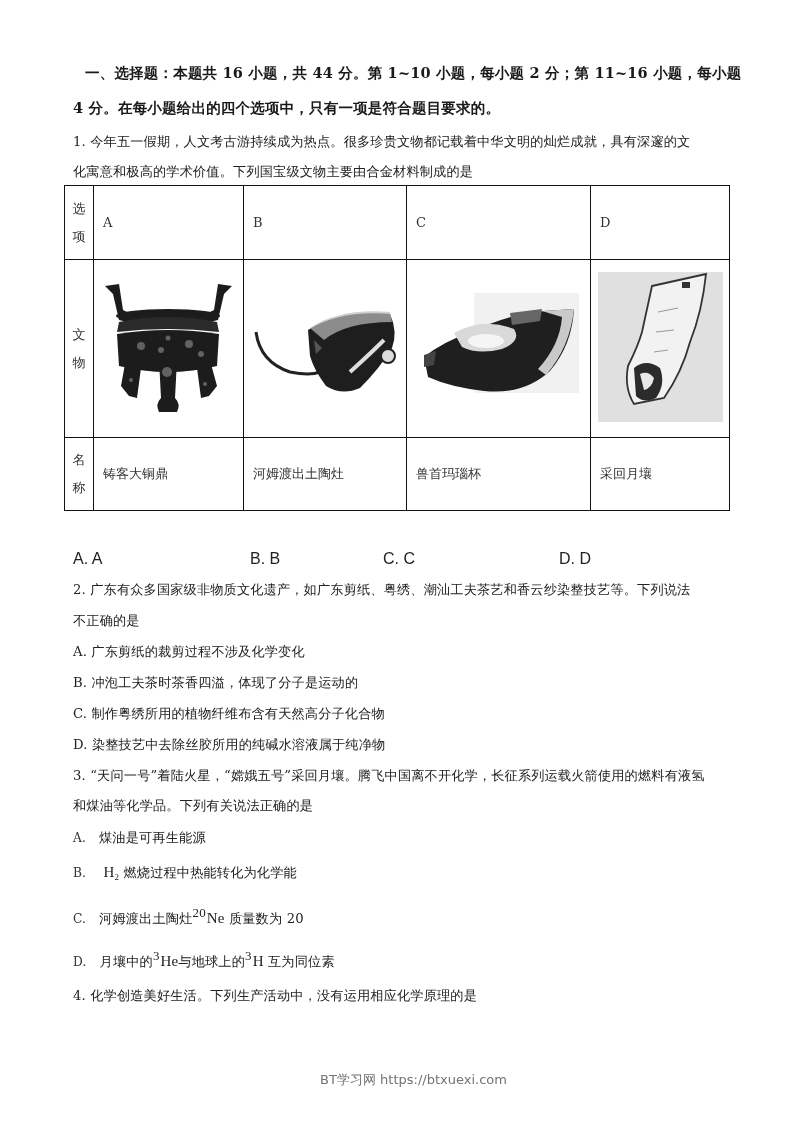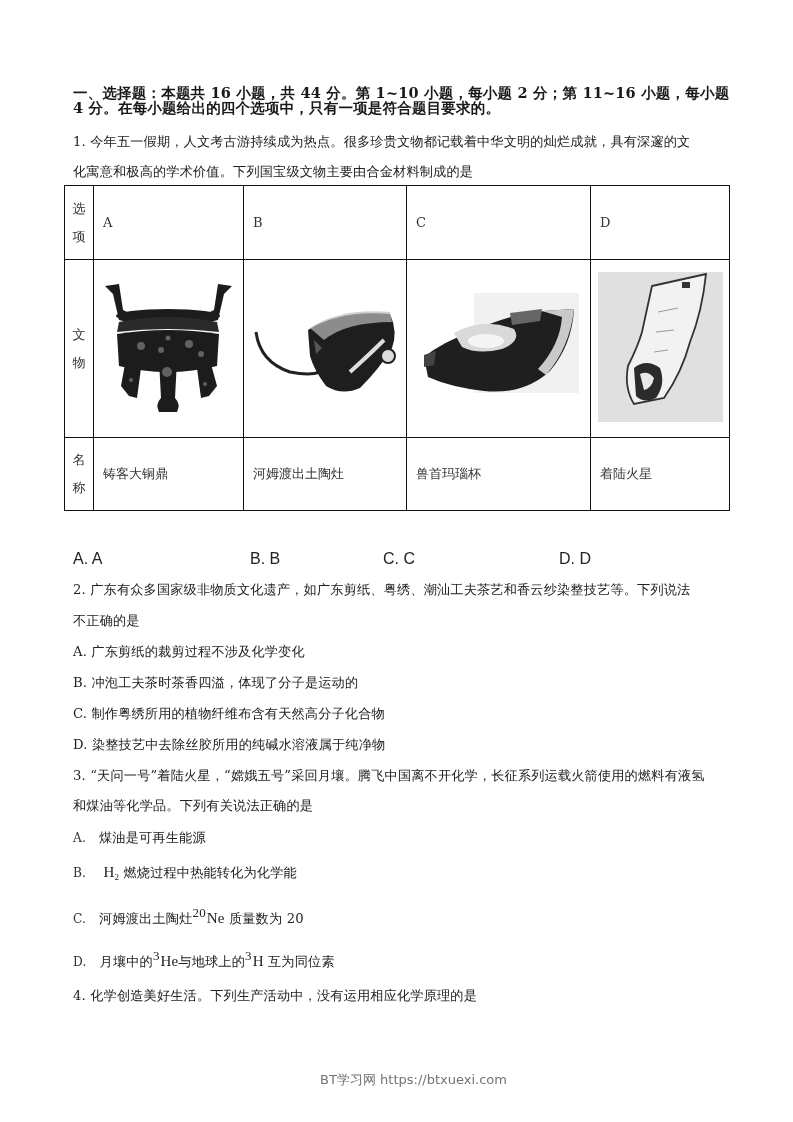--- a/index.html
+++ b/index.html
@@ -21,21 +21,21 @@
   td.cell-text { padding-left: 9px !important; }
   td.img-cell { text-align: center; }
   .rh-char { display: block; }
 
   .footer { left: 17px; width: 793px; text-align: center; top: 1071px; font-family: "DejaVu Sans", sans-serif;
             font-size: 13px; color: #737373; }
 </style>
 </head>
 <body>
 
-<div class="abs heading" style="top:84px;">一、选择题：本题共 16 小题，共 44 分。第 1~10 小题，每小题 2 分；第 11~16 小题，每小题</div>
+<div class="abs heading" style="top:64px;margin-left:12px;">一、选择题：本题共 16 小题，共 44 分。第 1~10 小题，每小题 2 分；第 11~16 小题，每小题</div>
 <div class="abs heading" style="top:99px;">4 分。在每小题给出的四个选项中，只有一项是符合题目要求的。</div>
 
 <div class="abs line" style="top:133px;">1. 今年五一假期，人文考古游持续成为热点。很多珍贵文物都记载着中华文明的灿烂成就，具有深邃的文</div>
 <div class="abs line" style="top:163px;text-align:center;">化寓意和极高的学术价值。下列国宝级文物主要由合金材料制成的是</div>
 
 <table class="relics">
   <colgroup>
     <col style="width:29px">
       <col style="width:150px">
       <col style="width:163px">
@@ -120,21 +120,21 @@
     </td>
   </tr>
   <tr style="height:73px;">
     <td class="rowhead">
       <span class="rh-char">名</span>
       <span class="rh-char">称</span>
     </td>
     <td class="cell-text">铸客大铜鼎</td>
     <td class="cell-text">河姆渡出土陶灶</td>
     <td class="cell-text">兽首玛瑙杯</td>
-    <td class="cell-text">着陆火星</td>
+    <td class="cell-text">采回月壤</td>
   </tr>
 </tbody>
   </table>
 
 <div class="abs sans-small" style="left:73px; top:550px;">A. A</div>
 <div class="abs sans-small" style="left:233px; top:550px;margin-left:17px;">B. B</div>
 <div class="abs sans-small" style="left:383px; top:550px;text-align:right;">C. C</div>
 <div class="abs sans-small" style="left:559px; top:550px;">D. D</div>
 
 <div class="abs line" style="top:581px;">2. 广东有众多国家级非物质文化遗产，如广东剪纸、粤绣、潮汕工夫茶艺和香云纱染整技艺等。下列说法</div>

